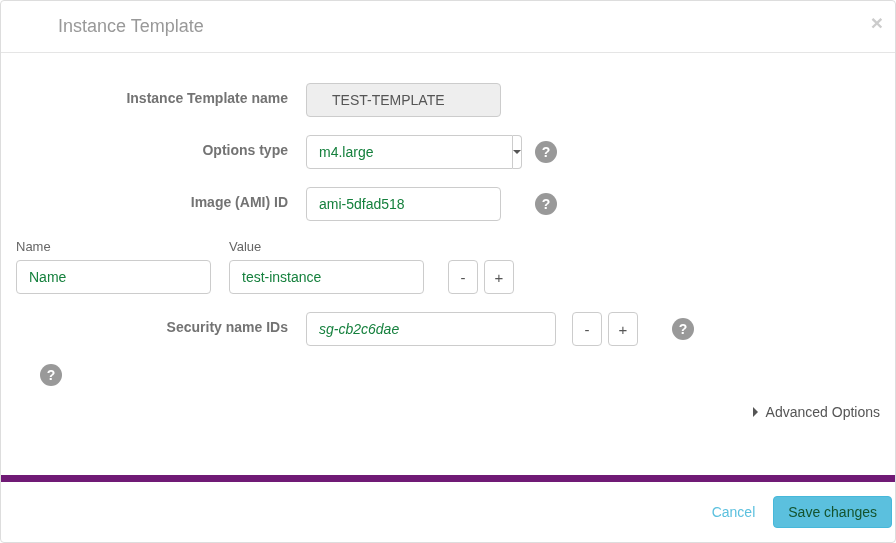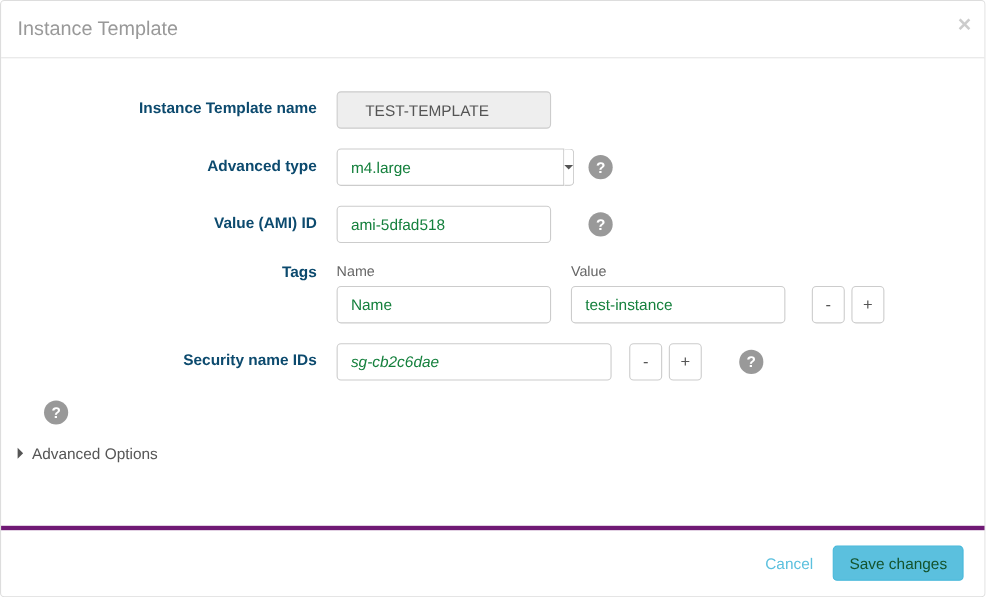--- a/index.html
+++ b/index.html
@@ -22,20 +22,21 @@
     }
     .modal-header {
       padding: 15px 15px;
       border-bottom: 1px solid #e5e5e5;
       position: relative;
     }
     .modal-title {
       font-size: 18px;
       font-weight: 500;
       color: #999;
+      margin-left: 42px;
     }
     .close-btn {
       position: absolute;
       right: 12px;
       top: 10px;
       font-size: 21px;
       color: #ccc;
       cursor: pointer;
       background: none;
       border: none;
@@ -50,21 +51,21 @@
       display: flex;
       align-items: flex-start;
       margin-bottom: 18px;
     }
     .form-label {
       width: 290px;
       text-align: right;
       padding-right: 18px;
       padding-top: 7px;
       font-weight: 700;
-      color: #0c4a6e;
+      color: #737373;
       font-size: 14px;
     }
     .form-controls {
       flex: 1;
       display: flex;
       align-items: center;
       gap: 10px;
     }
     .form-input {
       height: 34px;
@@ -145,32 +146,33 @@
     .sg-row { display: flex; align-items: center; gap: 10px; }
     .sg-input { width: 250px; font-style: italic; }
     .advanced {
       display: flex;
       align-items: center;
       gap: 6px;
       color: #555;
       font-size: 14px;
       cursor: pointer;
       margin-top: 14px;
+      justify-content: flex-end;
     }
     .chevron-right {
       width: 0;
       height: 0;
       border-top: 5px solid transparent;
       border-bottom: 5px solid transparent;
       border-left: 5px solid #555;
       margin-right: 2px;
     }
     .modal-footer {
-      padding: 14px 19px;
-      border-top: 4px solid #701a75;
+      padding: 14px 3px;
+      border-top: 7px solid #701a75;
       display: flex;
       justify-content: flex-end;
       align-items: center;
       gap: 18px;
     }
     .link-btn {
       color: #5bc0de;
       cursor: pointer;
       background: none;
       border: none;
@@ -198,42 +200,41 @@
   <div class="modal-body">
 
     <div class="form-row">
       <div class="form-label">Instance Template name</div>
       <div class="form-controls">
         <input class="form-input readonly" readonly="" value="TEST-TEMPLATE" style="">
       </div>
     </div>
 
     <div class="form-row">
-      <div class="form-label">Advanced type</div>
+      <div class="form-label">Options type</div>
       <div class="form-controls">
         <div class="input-group">
           <input class="form-input" value="m4.large" style="">
           <button class="dropdown-btn">
             <span class="caret"></span>
           </button>
         </div>
         <span class="help-icon">?</span>
       </div>
     </div>
 
     <div class="form-row">
-      <div class="form-label">Value (AMI) ID</div>
+      <div class="form-label">Image (AMI) ID</div>
       <div class="form-controls">
         <input class="form-input" value="ami-5dfad518" style="">
         <span class="help-icon">?</span>
       </div>
     </div>
 
     <div class="form-row">
-      <div class="form-label" style="padding-top:0">Tags</div>
       <div class="form-controls">
         <div class="tags-block">
           <div class="tag-headers">
             <div class="tag-header">Name</div>
             <div class="tag-header">Value</div>
           </div>
           <div class="tag-row">
             <input class="form-input" value="Name" style="">
             <input class="form-input" value="test-instance" style="">
             <div style="display:flex;gap:6px;margin-left:6px">

